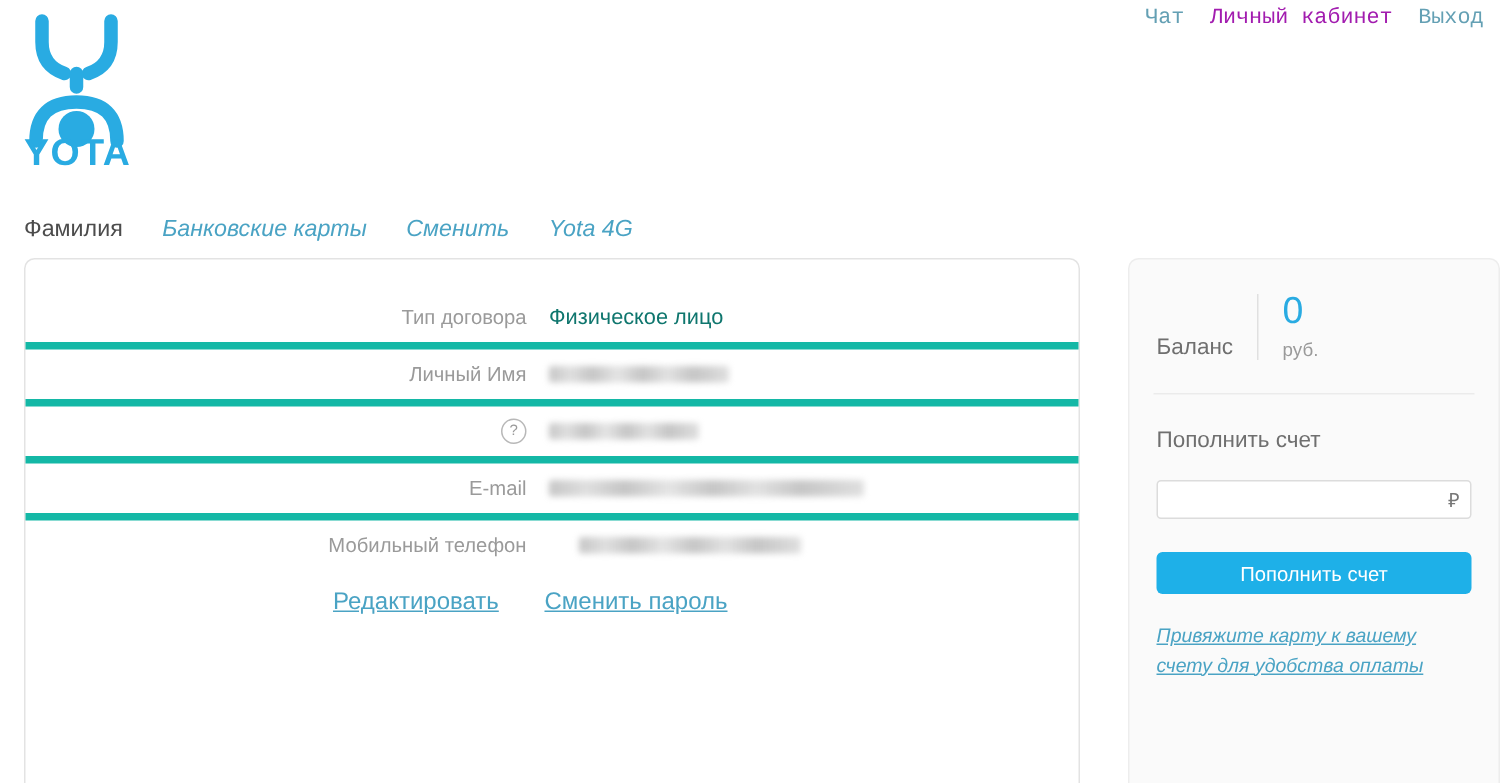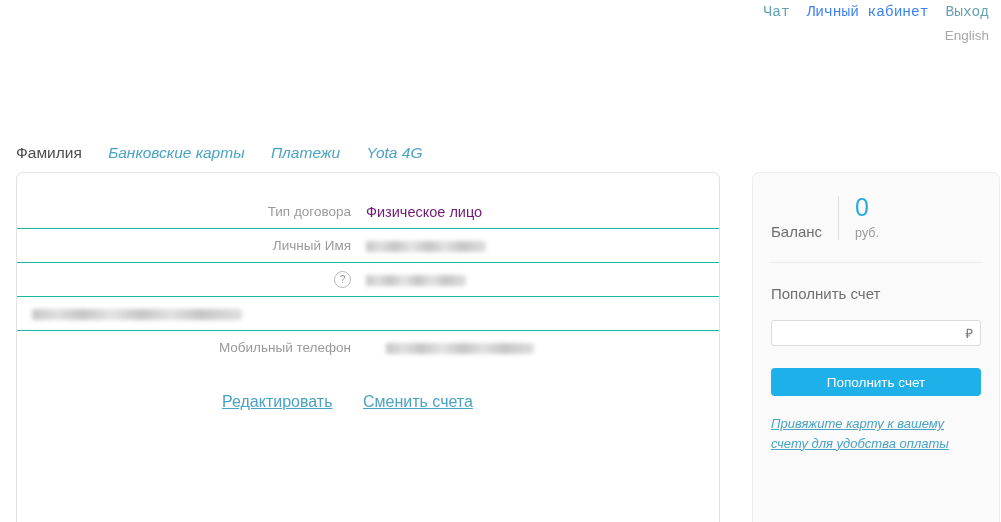--- a/index.html
+++ b/index.html
@@ -37,21 +37,21 @@
   .topnav-row1 a,
   .topnav-row1 span {
     margin-left: 13px;
     text-decoration: none;
     font-family: Liberation Mono, monospace;
   }
   .nav-link {
     color: #64a0b4;
   }
   .nav-current {
-    color: #3b82f6;
+    color: #a21caf;
   }
   .topnav-row2 {
     margin-top: 9px;
     font-size: 13.5px;
   }
   .topnav-row2 a {
     color: #a8a8a8;
     text-decoration: none;
   }
 
@@ -102,38 +102,38 @@
   .rows {
     position: absolute;
     left: 0;
     top: 22px;
     width: 100%;
   }
   .row {
     display: flex;
     align-items: center;
     height: 33px;
-    border-bottom: 1px solid #14b8a6;
+    border-bottom: 5px solid #14b8a6;
   }
   .row:last-child { border-bottom: none; gap: 20px; }
   .row-label {
     width: 334px;
     text-align: right;
     padding-right: 0;
     font-size: 13.5px;
     color: #9a9a9a;
     white-space: nowrap;
     display: flex;
     align-items: center;
     justify-content: flex-end;
   }
   .row-value {
     padding-left: 15px;
     font-size: 14.5px;
-    color: #701a75;
+    color: #0f766e;
     white-space: nowrap;
   }
   .help-icon {
     display: inline-flex;
     align-items: center;
     justify-content: center;
     width: 15px;
     height: 15px;
     margin-left: 6px;
     border: 1px solid #b8b8b8;
@@ -288,30 +288,39 @@
 <body>
 
 <div class="page">
 
   <div class="topnav">
     <div class="topnav-row1">
       <a class="nav-link" href="#">Чат</a>
       <span class="nav-current">Личный кабинет</span>
       <a class="nav-link" href="#">Выход</a>
     </div>
-    <div class="topnav-row2">
-      <a href="#">English</a>
-    </div>
-  </div>
-
+  </div>
+
+  <div class="logo">
+    <svg width="92" height="110" viewBox="0 0 92 110">
+      <g fill="none" stroke="#29abe2" stroke-width="9" stroke-linecap="round">
+        <path d="M16 12 L16 26 Q16 42 31 47"></path>
+        <path d="M62 12 L62 26 Q62 42 47 47"></path>
+        <path d="M39 47 L39 56"></path>
+        <path d="M12 92 Q12 66 39 66 Q66 66 66 92"></path>
+      </g>
+      <circle cx="39" cy="84" r="12" fill="#29abe2"></circle>
+      <text x="4" y="108" font-family="'Liberation Sans', sans-serif" font-size="25" font-weight="bold" fill="#29abe2" letter-spacing="1">YOTA</text>
+    </svg>
+  </div>
 
   <div class="tabs">
     <span class="tab tab-active">Фамилия</span>
     <a class="tab tab-link" href="#">Банковские карты</a>
-    <a class="tab tab-link" href="#">Платежи</a>
+    <a class="tab tab-link" href="#">Сменить</a>
     <a class="tab tab-link" href="#">Yota 4G</a>
   </div>
 
   <div class="card">
     <div class="rows">
 
       <div class="row">
         <div class="row-label">Тип договора</div>
         <div class="row-value">Физическое лицо</div>
       </div>
@@ -326,37 +335,38 @@
       <div class="row">
         <div class="row-label">
           <span class="help-icon">?</span>
         </div>
         <div class="row-value">
           <span class="redacted redacted-acct"></span>
         </div>
       </div>
 
       <div class="row">
+        <div class="row-label">E-mail</div>
         <div class="row-value">
           <span class="redacted redacted-mail"></span>
         </div>
       </div>
 
       <div class="row">
         <div class="row-label">Мобильный телефон</div>
         <div class="row-value">
           <span class="redacted redacted-phone"></span>
         </div>
       </div>
 
     </div>
 
     <div class="card-actions">
       <a href="#">Редактировать</a>
-      <a href="#">Сменить счета</a>
+      <a href="#">Сменить пароль</a>
     </div>
   </div>
 
   <div class="sidebar">
 
     <div class="balance">
       <div class="balance-label">Баланс</div>
       <div class="balance-divider"></div>
       <div>
         <div class="balance-amount">0</div>

